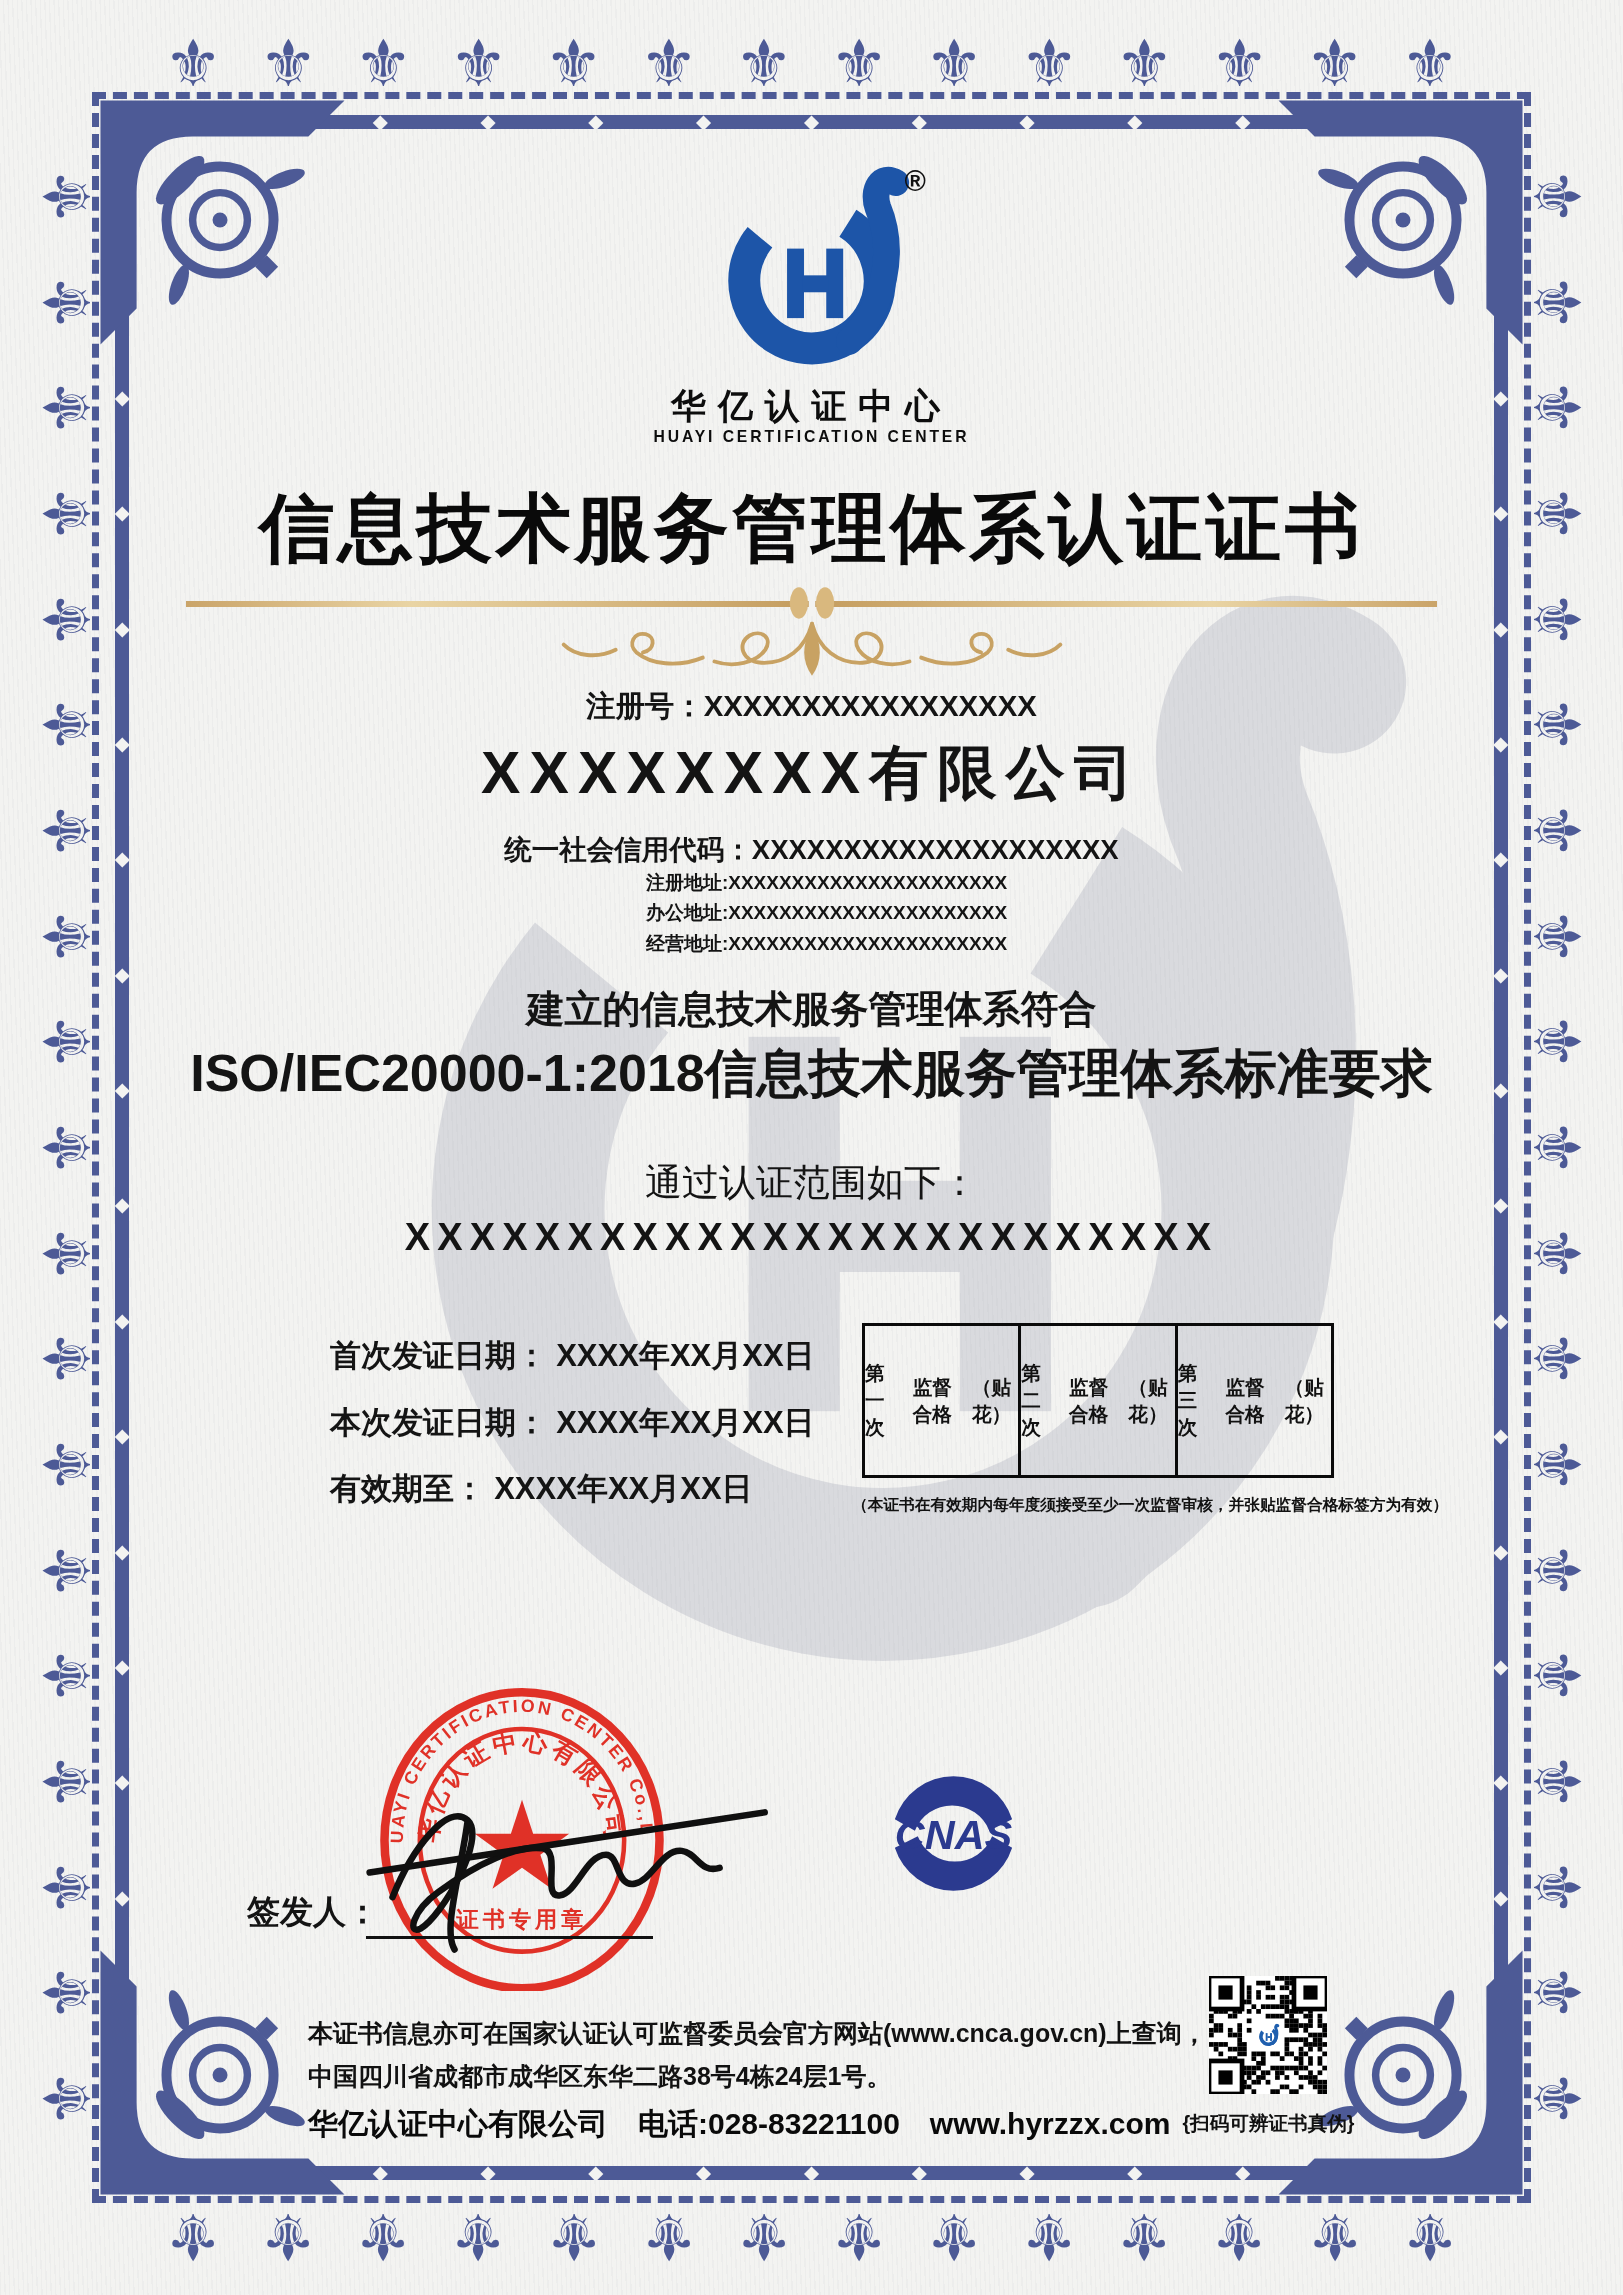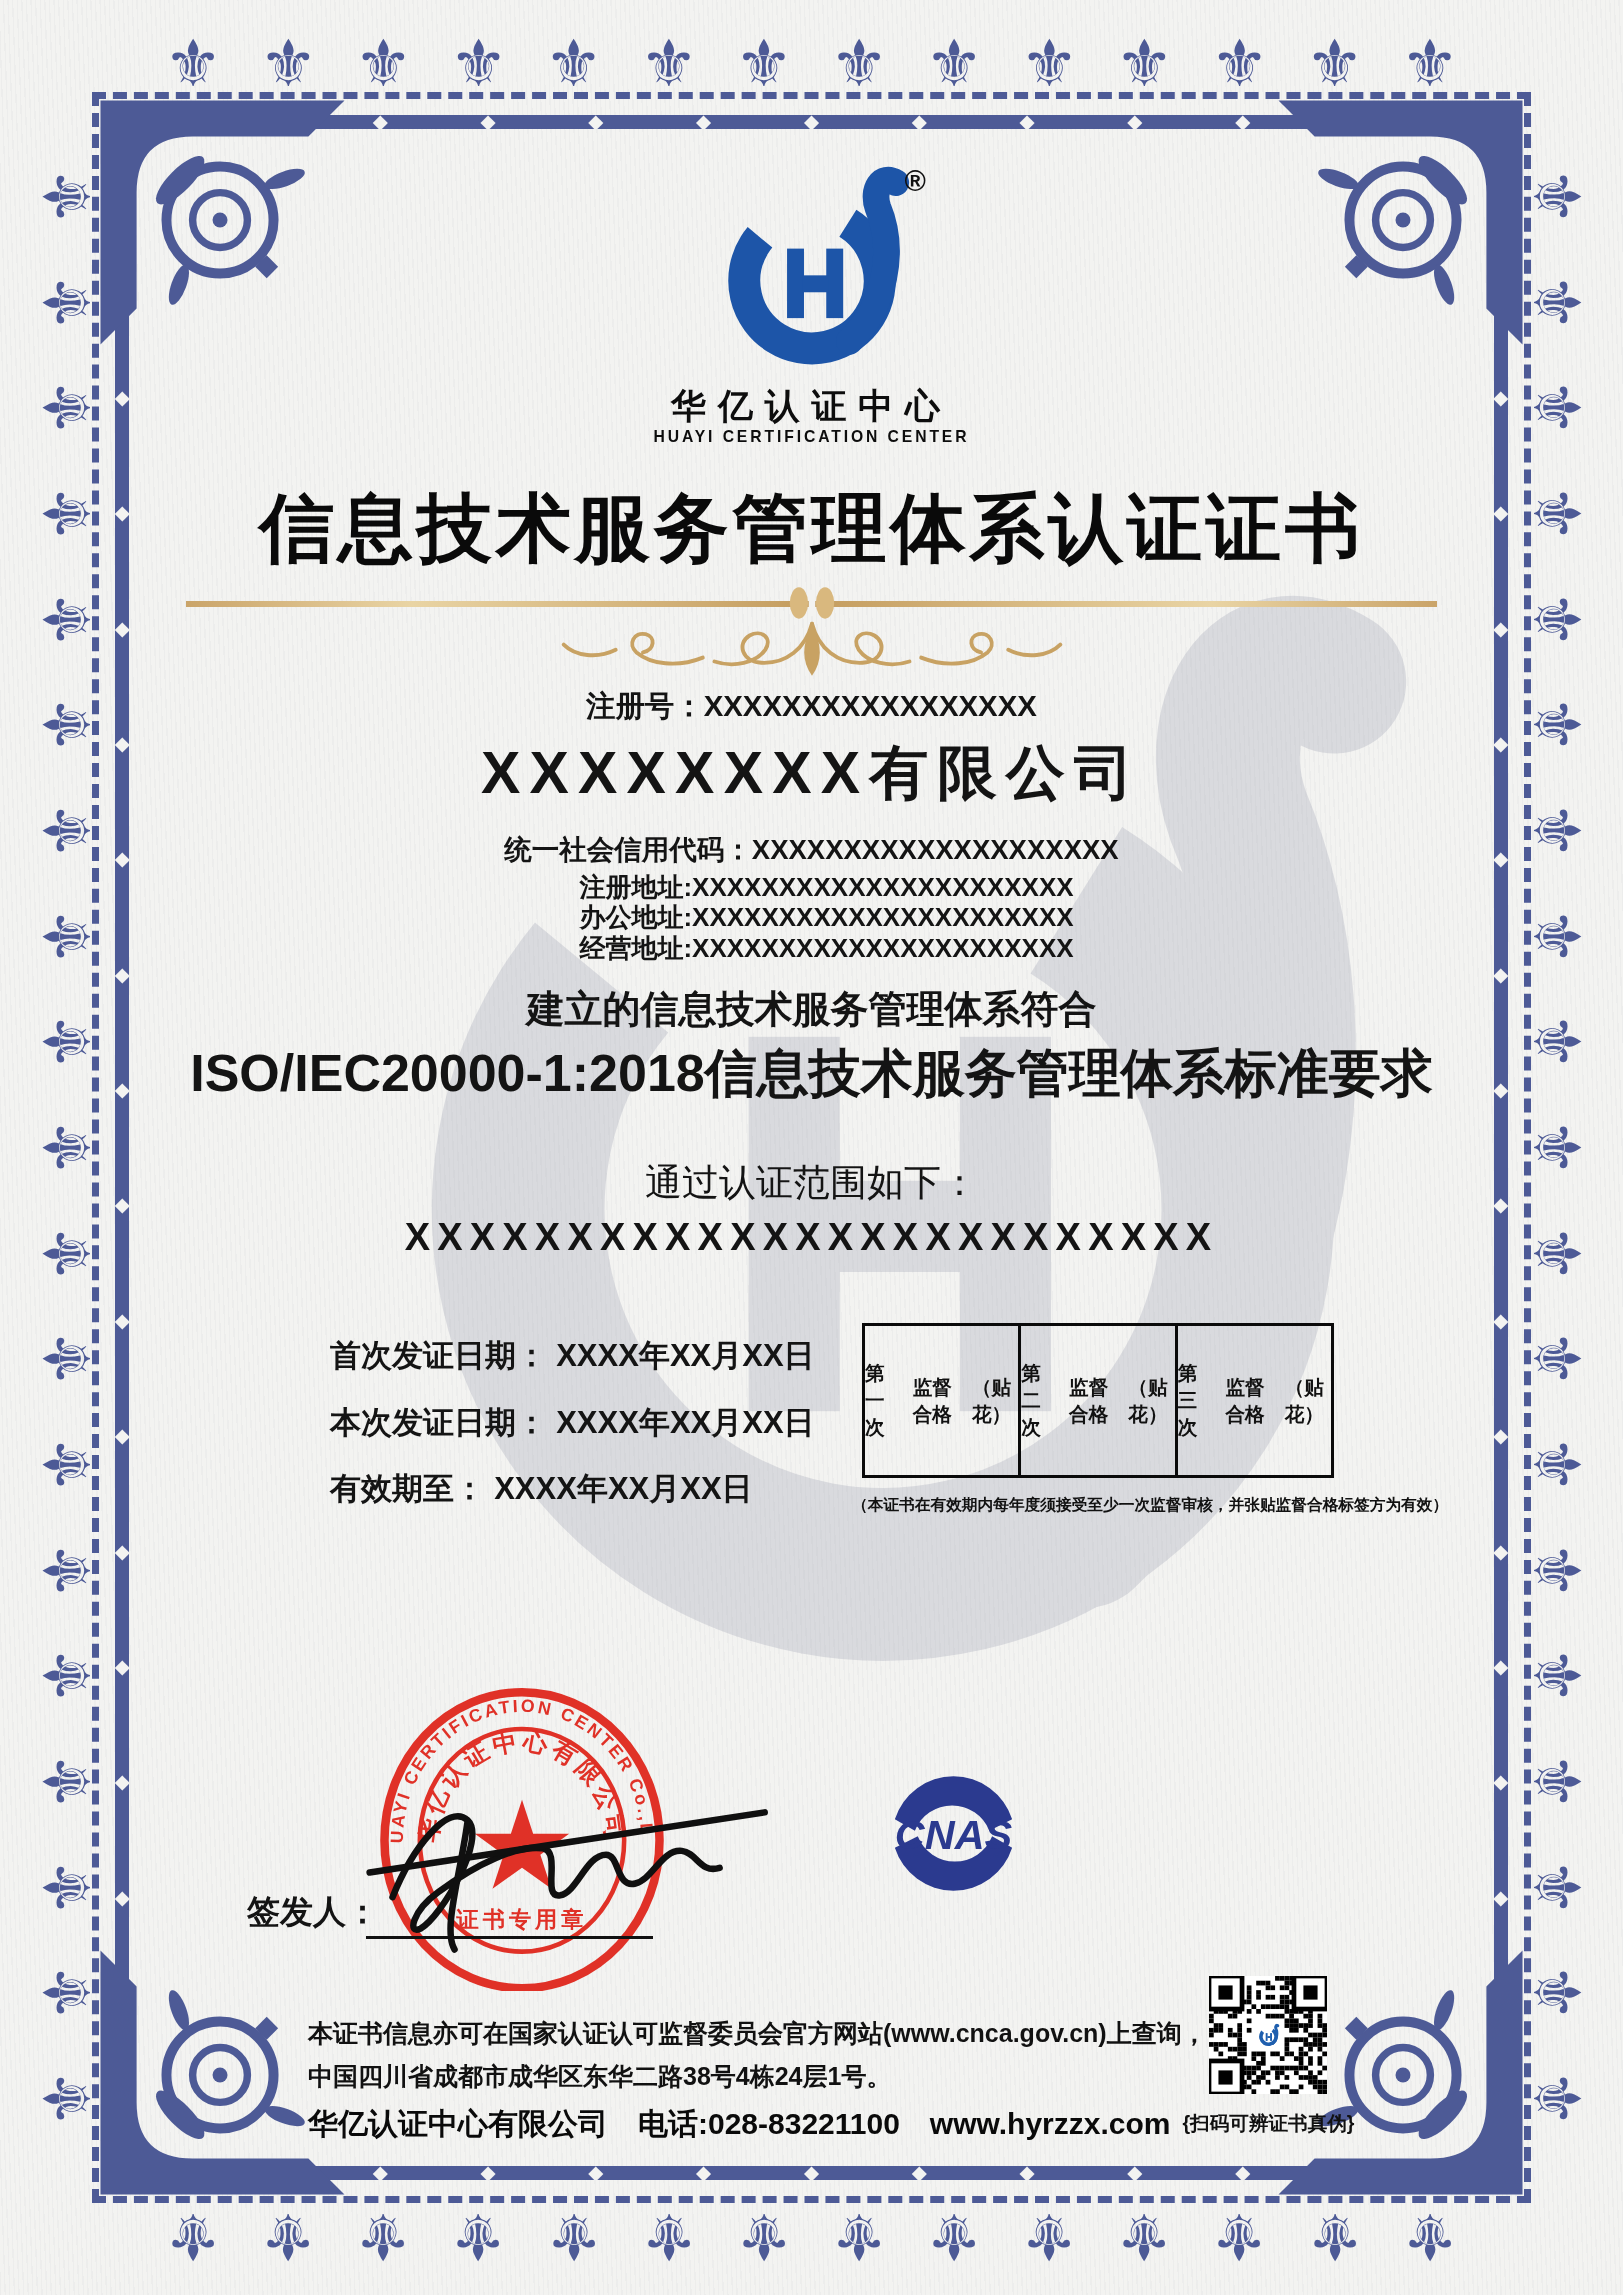--- a/index.html
+++ b/index.html
@@ -66,21 +66,21 @@
 
   #gold-rule{position:absolute;top:601px;left:186px;right:186px;height:5.9px;
     background:linear-gradient(90deg,#caa469,#e9d4a4 18%,#c49c5e 50%,#e9d4a4 82%,#caa469);}
   #gold-knot{position:absolute;top:586px;left:50%;transform:translateX(-50%);width:98px;height:34px;color:#d9b87e;}
   #gold-flourish{position:absolute;top:616px;left:50%;transform:translateX(-50%);width:563px;height:65px;color:#c8a263;}
 
   
   #reg-line{top:687px;font-size:29.4px;font-weight:600;}
   #company-name{top:734px;font-size:59px;font-weight:800;letter-spacing:9.2px;}
   #credit-line{top:832px;font-size:27.5px;font-weight:600;}
-  .addr{font-size:26px;font-weight:600;padding-left:30px;}
+  .addr{font-size:19px;font-weight:600;padding-left:30px;}
   #addr-0{top:870px;} #addr-1{top:900px;} #addr-2{top:931px;text-align:center;}
   #conform-line{top:984px;font-size:38px;font-weight:800;}
   #standard-line{top:1039px;font-size:52px;font-weight:800;}
   #scope-head{top:1158px;font-size:37px;font-weight:400;}
   #scope-value{top:1216px;font-size:38px;font-weight:600;letter-spacing:7.2px;}
 
   .date-row{position:absolute;left:330px;font-size:31px;white-space:nowrap;}
   .date-row .lbl{font-weight:800;}
   .date-row .val{font-weight:700;margin-left:9.2px;}
   #date-0{top:1335px;} #date-1{top:1402px;} #date-2{top:1468px;}

